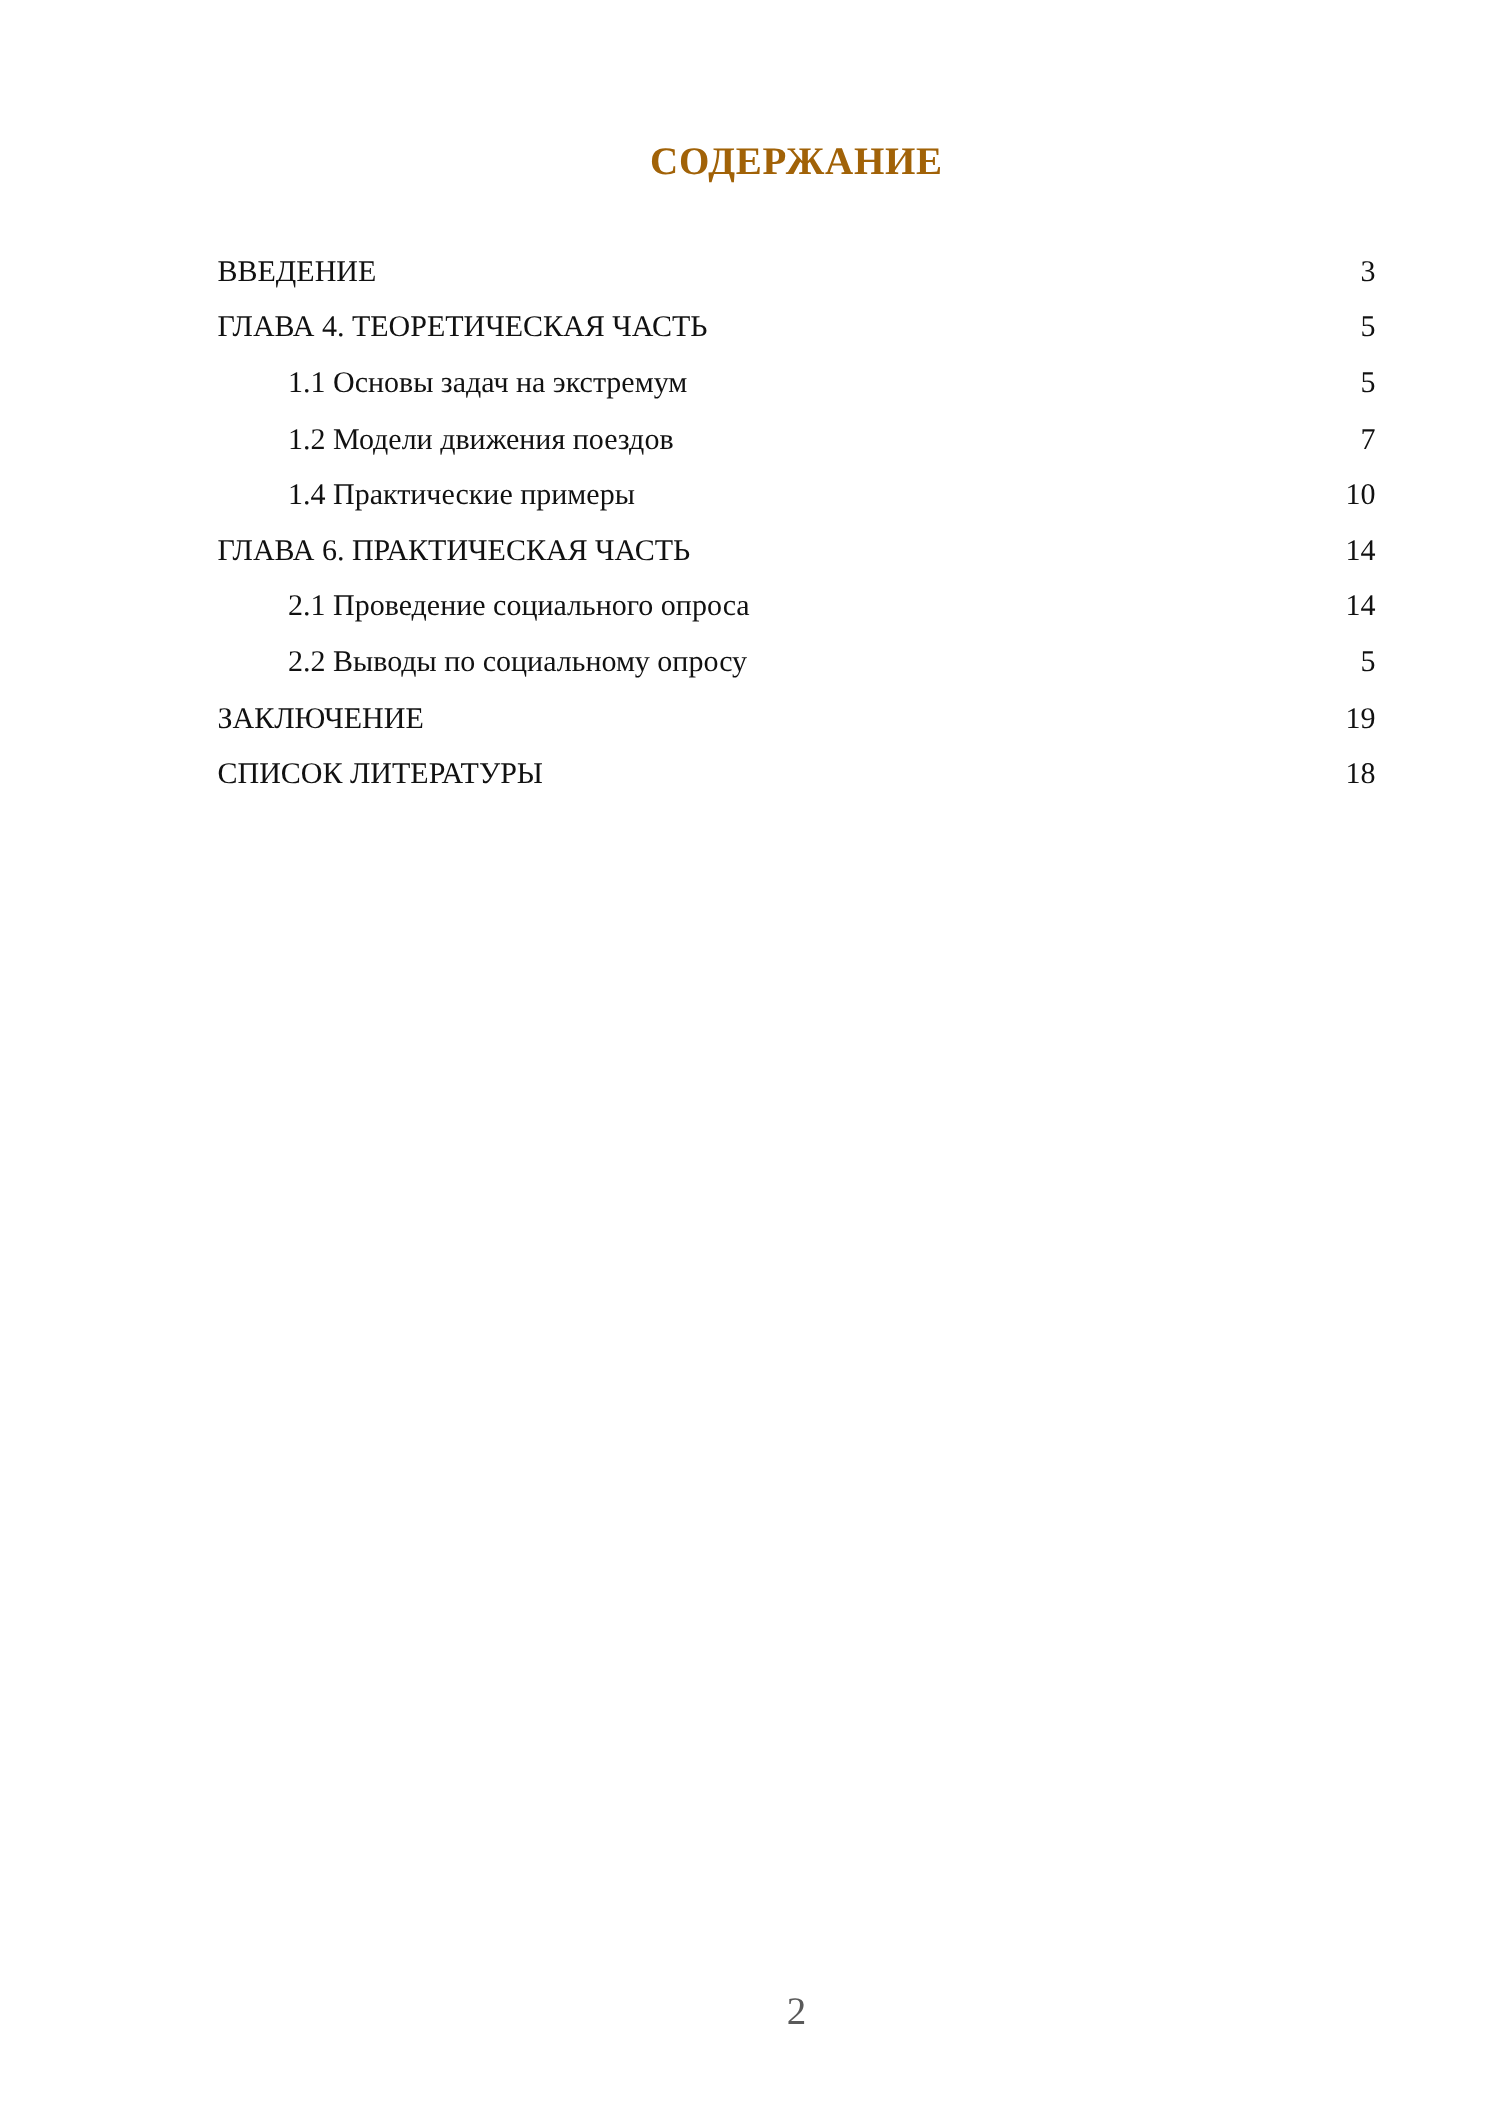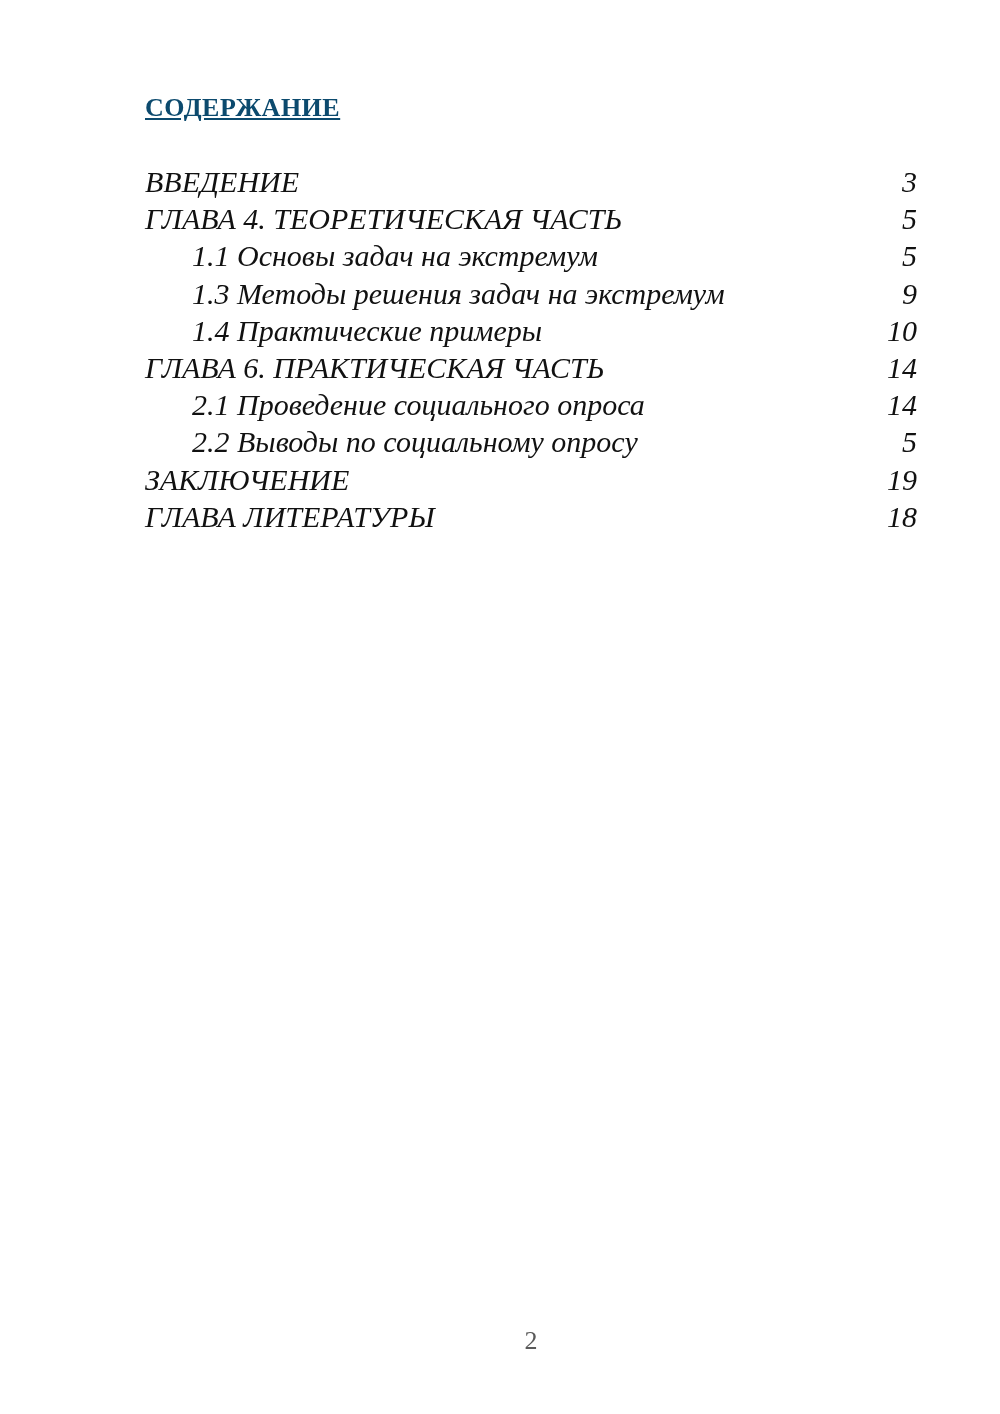--- a/index.html
+++ b/index.html
@@ -13,41 +13,39 @@
     position: relative;
     font-family: "Liberation Serif", "DejaVu Serif", serif;
     color: #111111;
     overflow: hidden;
   }
   .doc-title {
     position: absolute;
     top: 93px;
     left: 145px;
     width: 772px;
-    text-align: left;
+    text-align: center;
     font-size: 26px;
     font-weight: bold;
     line-height: 30px;
     letter-spacing: 0.5px;
-    color: #0c4a6e;
-    text-decoration: underline;
+    color: #a16207;
   }
   .toc {
     position: absolute;
     top: 163px;
     left: 145px;
     width: 772px;
   }
   .toc-row {
     display: flex;
     align-items: baseline;
     justify-content: space-between;
     line-height: 37.2px;
-    font-size: 30px;
-    font-style: italic;
+    font-size: 20px;
   }
   .toc-row .label {
     flex: 1 1 auto;
     white-space: nowrap;
   }
   .toc-row.level-1 .label {
     padding-left: 47px;
   }
   .toc-row .pageno {
     flex: 0 0 auto;
@@ -77,22 +75,22 @@
     </div>
     <div class="toc-row level-0">
       <span class="label">ГЛАВА 4. ТЕОРЕТИЧЕСКАЯ ЧАСТЬ</span>
       <span class="pageno">5</span>
     </div>
     <div class="toc-row level-1">
       <span class="label">1.1 Основы задач на экстремум</span>
       <span class="pageno">5</span>
     </div>
     <div class="toc-row level-1">
-      <span class="label">1.3 Методы решения задач на экстремум</span>
-      <span class="pageno">9</span>
+      <span class="label">1.2 Модели движения поездов</span>
+      <span class="pageno">7</span>
     </div>
     <div class="toc-row level-1">
       <span class="label">1.4 Практические примеры</span>
       <span class="pageno">10</span>
     </div>
     <div class="toc-row level-0">
       <span class="label">ГЛАВА 6. ПРАКТИЧЕСКАЯ ЧАСТЬ</span>
       <span class="pageno">14</span>
     </div>
     <div class="toc-row level-1">
@@ -101,18 +99,18 @@
     </div>
     <div class="toc-row level-1">
       <span class="label">2.2 Выводы по социальному опросу</span>
       <span class="pageno">5</span>
     </div>
     <div class="toc-row level-0">
       <span class="label">ЗАКЛЮЧЕНИЕ</span>
       <span class="pageno">19</span>
     </div>
     <div class="toc-row level-0">
-      <span class="label">ГЛАВА ЛИТЕРАТУРЫ</span>
+      <span class="label">СПИСОК ЛИТЕРАТУРЫ</span>
       <span class="pageno">18</span>
     </div>
   </div>
 
 <div class="folio">2</div>
 
 </body></html>

